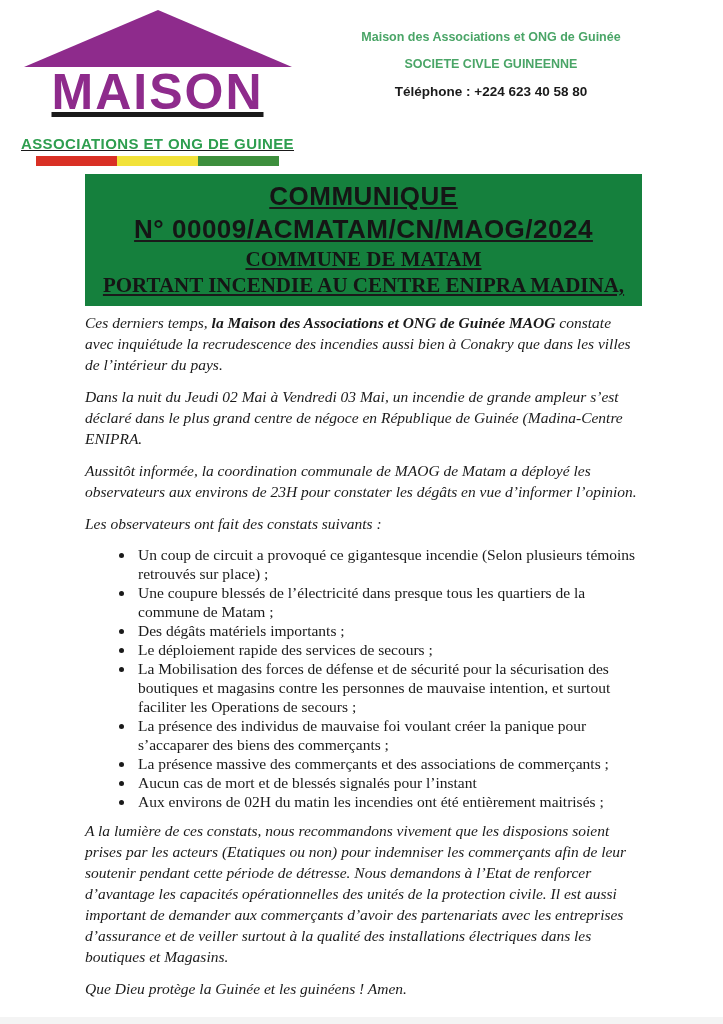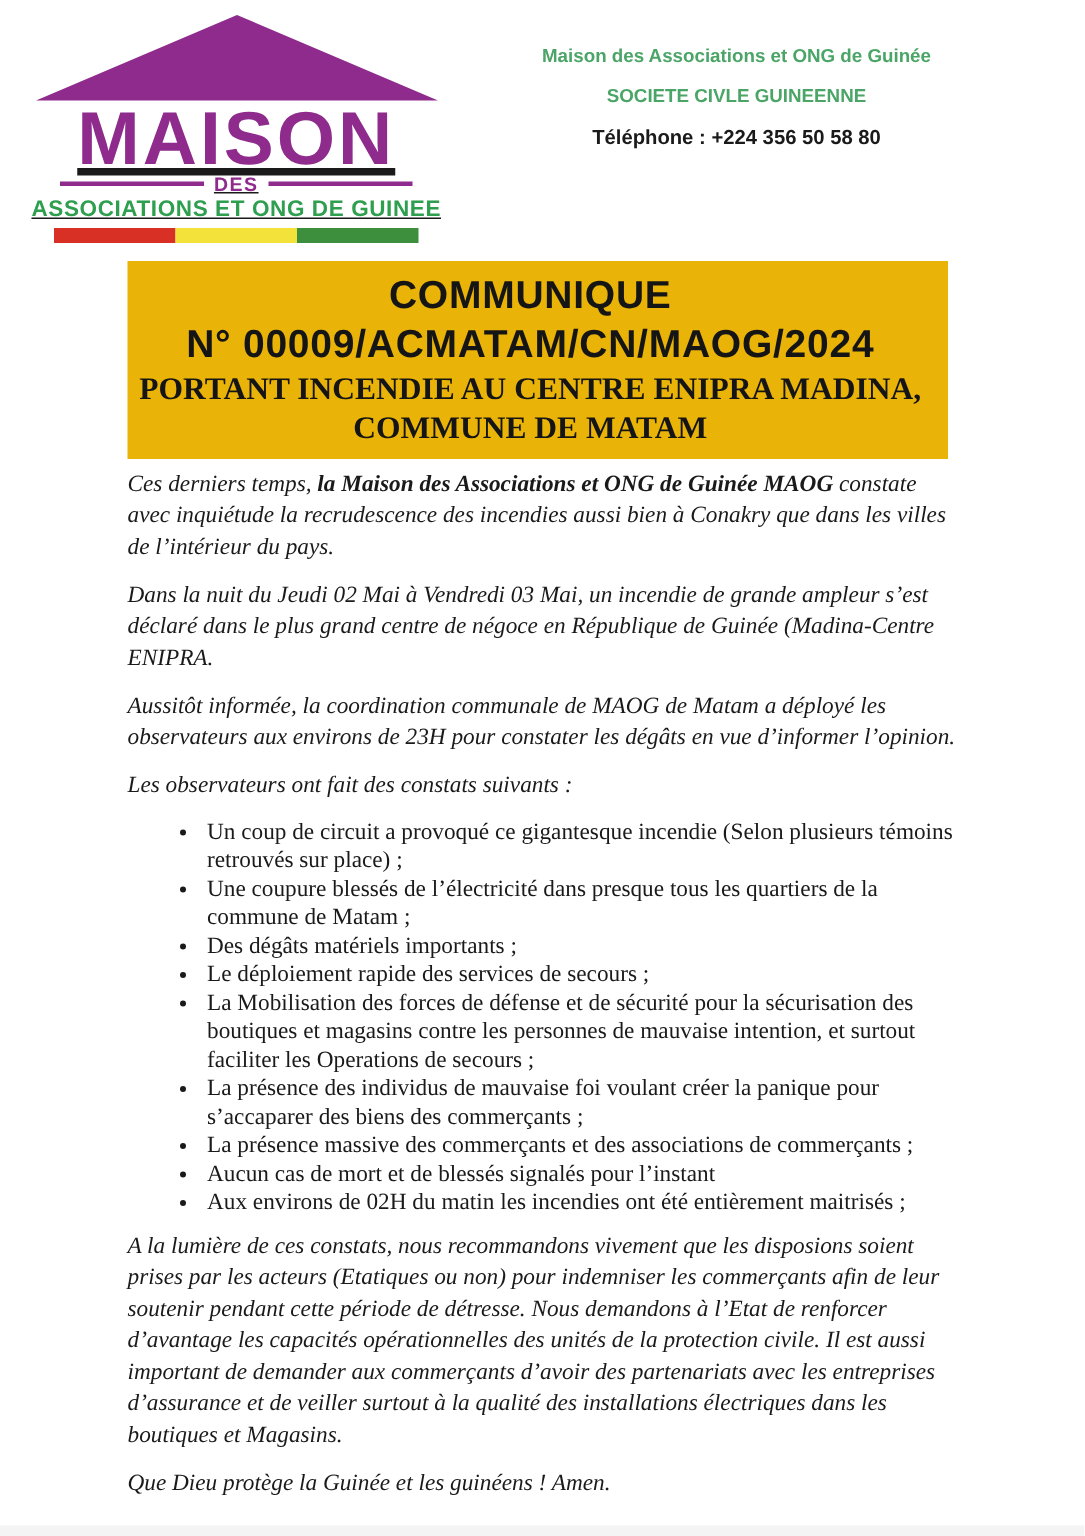--- a/index.html
+++ b/index.html
@@ -26,44 +26,45 @@
     color:#8e2b8c;letter-spacing:2px;margin-top:2px;
   }
   .des-row{display:flex;align-items:center;justify-content:center;gap:7px;margin-top:1px;}
   .des-row .rule{flex:1;height:3px;background:#8e2b8c;max-width:96px;}
   .des-row .des{
     font-family:"Liberation Sans", sans-serif;font-weight:bold;
     font-size:13px;color:#8e2b8c;letter-spacing:1px;line-height:13px;
   }
   .assoc{
     font-family:"Liberation Sans", sans-serif;font-weight:bold;
-    font-size:15px;color:#2e9e4f;letter-spacing:.4px;margin-top:2px;white-space:nowrap;
+    font-size:15px;color:#2e9e4f;letter-spacing:.4px;margin-top:20px;white-space:nowrap;
   }
   .flagbar{display:flex;height:10px;width:243px;margin:4px auto 0 auto;}
   .flagbar .seg{flex:1;}
   .flagbar .red{background:#d93025;}
   .flagbar .yellow{background:#f2e23a;}
   .flagbar .green{background:#3d8f3d;}
 
   .contact{
     position:absolute;left:298px;top:30px;width:386px;
     font-family:"Liberation Sans", sans-serif;
     text-align:center;
   }
   .contact div{margin-bottom:13px;}
   .c-green{color:#4aa567;font-weight:bold;font-size:12.5px;}
   .c-bold{color:#1a1a1a;font-weight:bold;font-size:13.5px;}
   .c-reg{color:#1a1a1a;font-size:13px;}
 
   
   .title-block{
     margin:11px 0 0 85px;width:537px;
-    background:#eab308;
+    background:#15803d;
     text-align:center;
-    padding:6px 10px 8px 0;
+    padding:6px 10px 8px 10px;
+    text-decoration:underline;
   }
   .tb-sans{
     font-family:"Liberation Sans", sans-serif;font-weight:bold;
     font-size:26px;line-height:33px;color:#151515;letter-spacing:.5px;
   }
   .tb-serif{
     font-family:"Liberation Serif", serif;font-weight:bold;
     font-size:21px;line-height:26px;color:#151515;
   }
 
@@ -81,45 +82,40 @@
 </style>
 </head>
 <body>
 
 <div class="page">
 
   <header class="letterhead">
     <div class="logo">
       <div class="roof"></div>
       <div class="wordmark">MAISON</div>
-      <div class="des-row">
-        <span class="rule"></span>
-        <span class="des">DES</span>
-        <span class="rule"></span>
-      </div>
       <div class="assoc">ASSOCIATIONS ET ONG DE GUINEE</div>
       <div class="flagbar">
         <span class="seg red"></span>
         <span class="seg yellow"></span>
         <span class="seg green"></span>
       </div>
     </div>
 
     <div class="contact">
       <div class="c-green">Maison des Associations et ONG de Guinée</div>
       <div class="c-green">SOCIETE CIVLE GUINEENNE</div>
-      <div class="c-bold">Téléphone : +224 356 50 58 80</div>
+      <div class="c-bold">Téléphone : +224 623 40 58 80</div>
     </div>
   </header>
 
   <section class="title-block">
     <div class="tb-sans">COMMUNIQUE</div>
     <div class="tb-sans">N° 00009/ACMATAM/CN/MAOG/2024</div>
+    <div class="tb-serif">COMMUNE DE MATAM</div>
     <div class="tb-serif">PORTANT INCENDIE AU CENTRE ENIPRA MADINA,</div>
-    <div class="tb-serif">COMMUNE DE MATAM</div>
   </section>
 
   <main class="doc-body">
     <p><span>Ces derniers temps, </span><span class="b">la Maison des Associations et ONG de Guinée MAOG</span><span> constate avec inquiétude la recrudescence des incendies aussi bien à Conakry que dans les villes de l’intérieur du pays.</span></p>
 
     <p>Dans la nuit du Jeudi 02 Mai à Vendredi 03 Mai, un incendie de grande ampleur s’est déclaré dans le plus grand centre de négoce en République de Guinée (Madina-Centre ENIPRA.</p>
 
     <p>Aussitôt informée, la coordination communale de MAOG de Matam a déployé les observateurs aux environs de 23H pour constater les dégâts en vue d’informer l’opinion.</p>
 
     <p>Les observateurs ont fait des constats suivants :</p>

